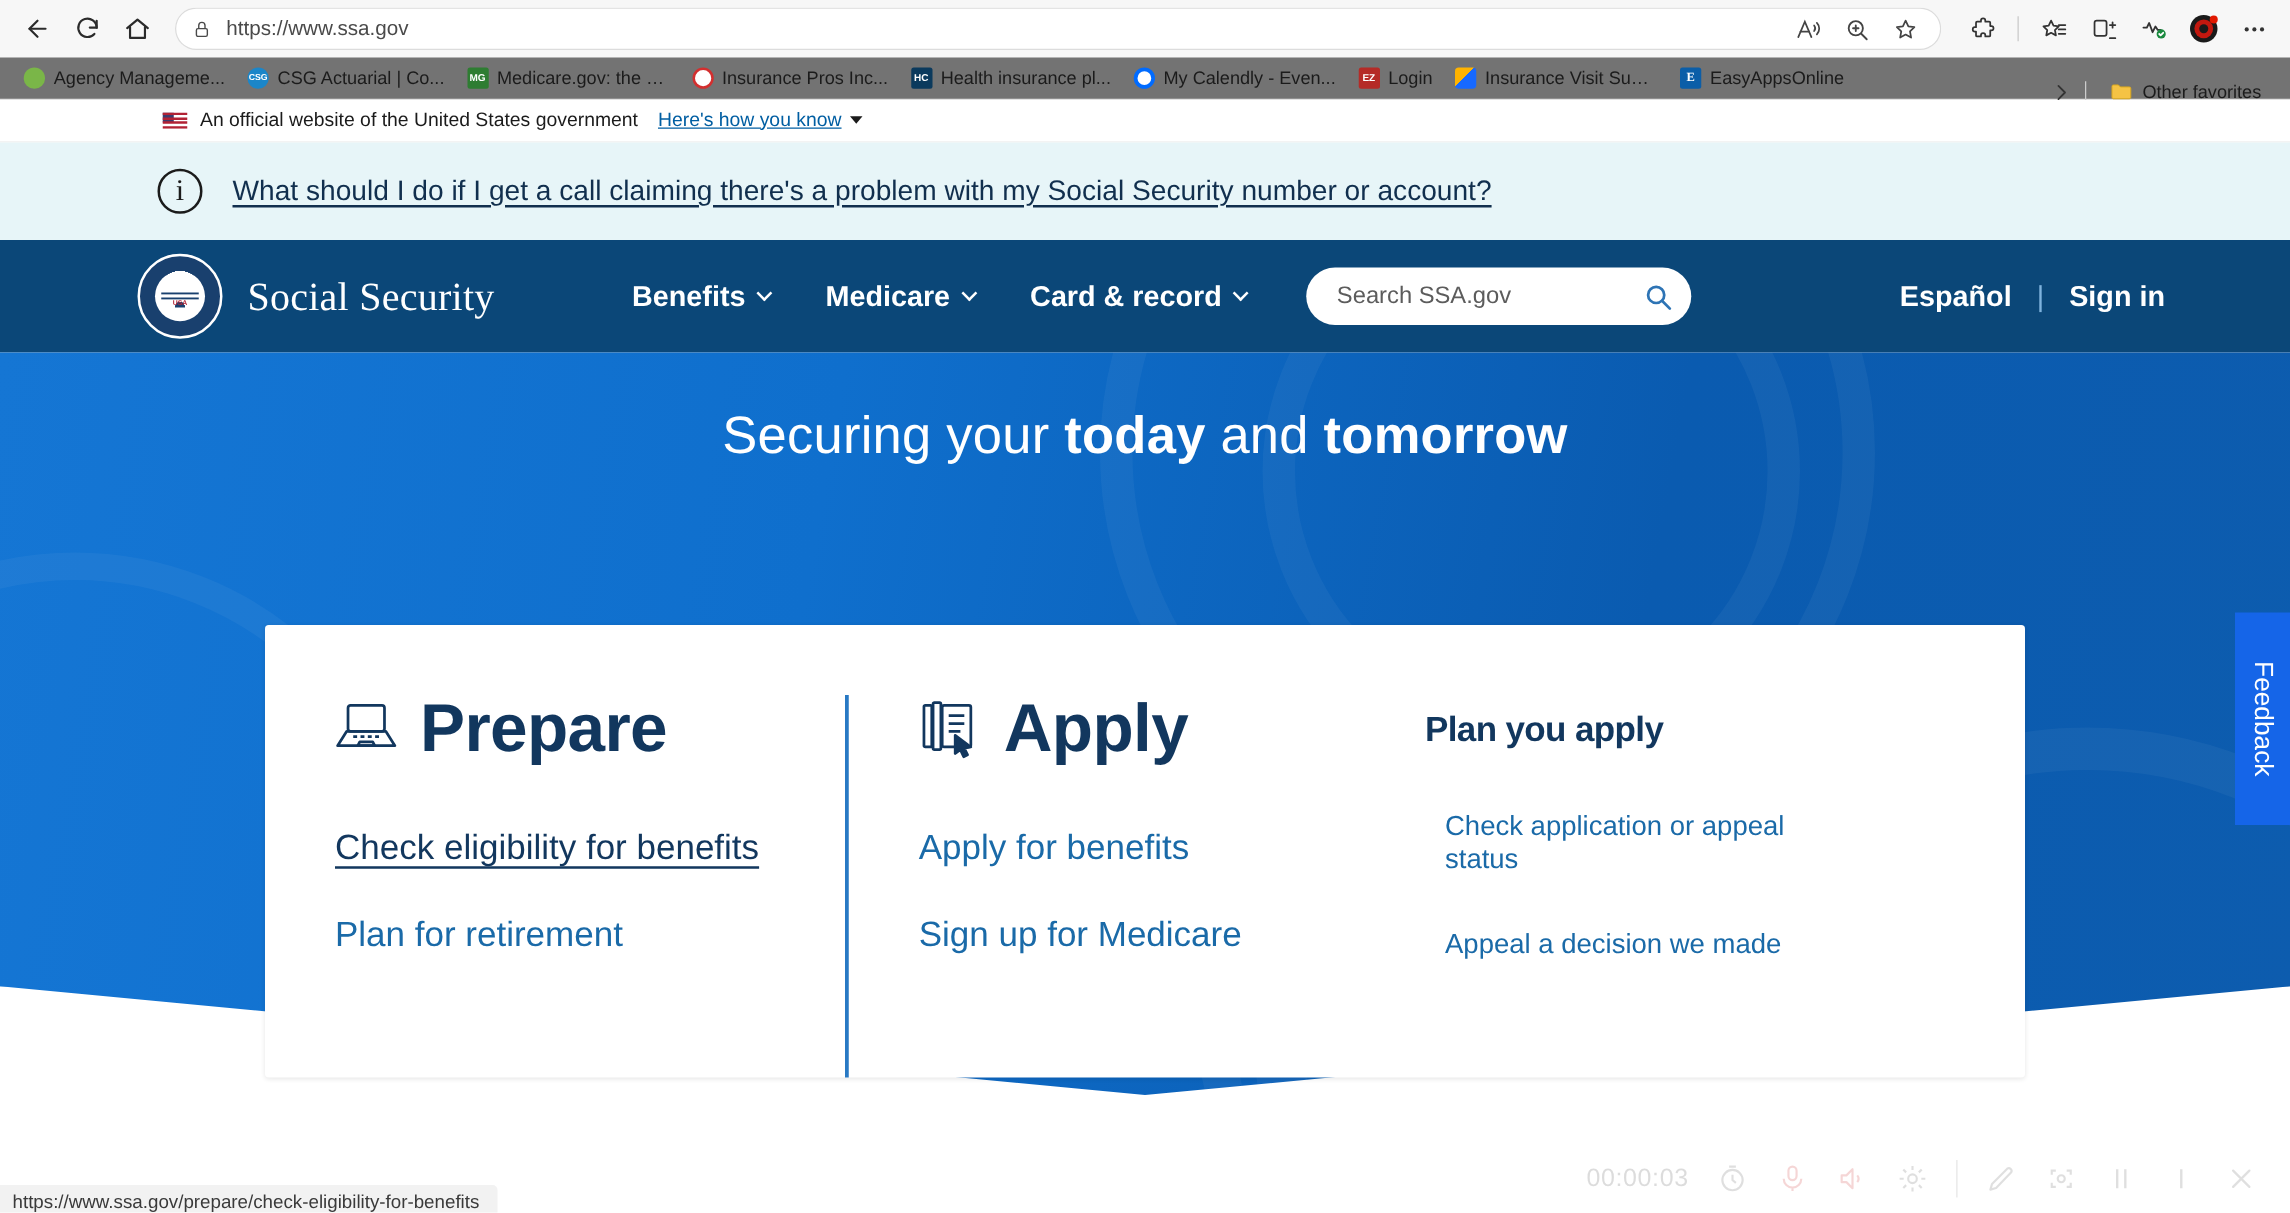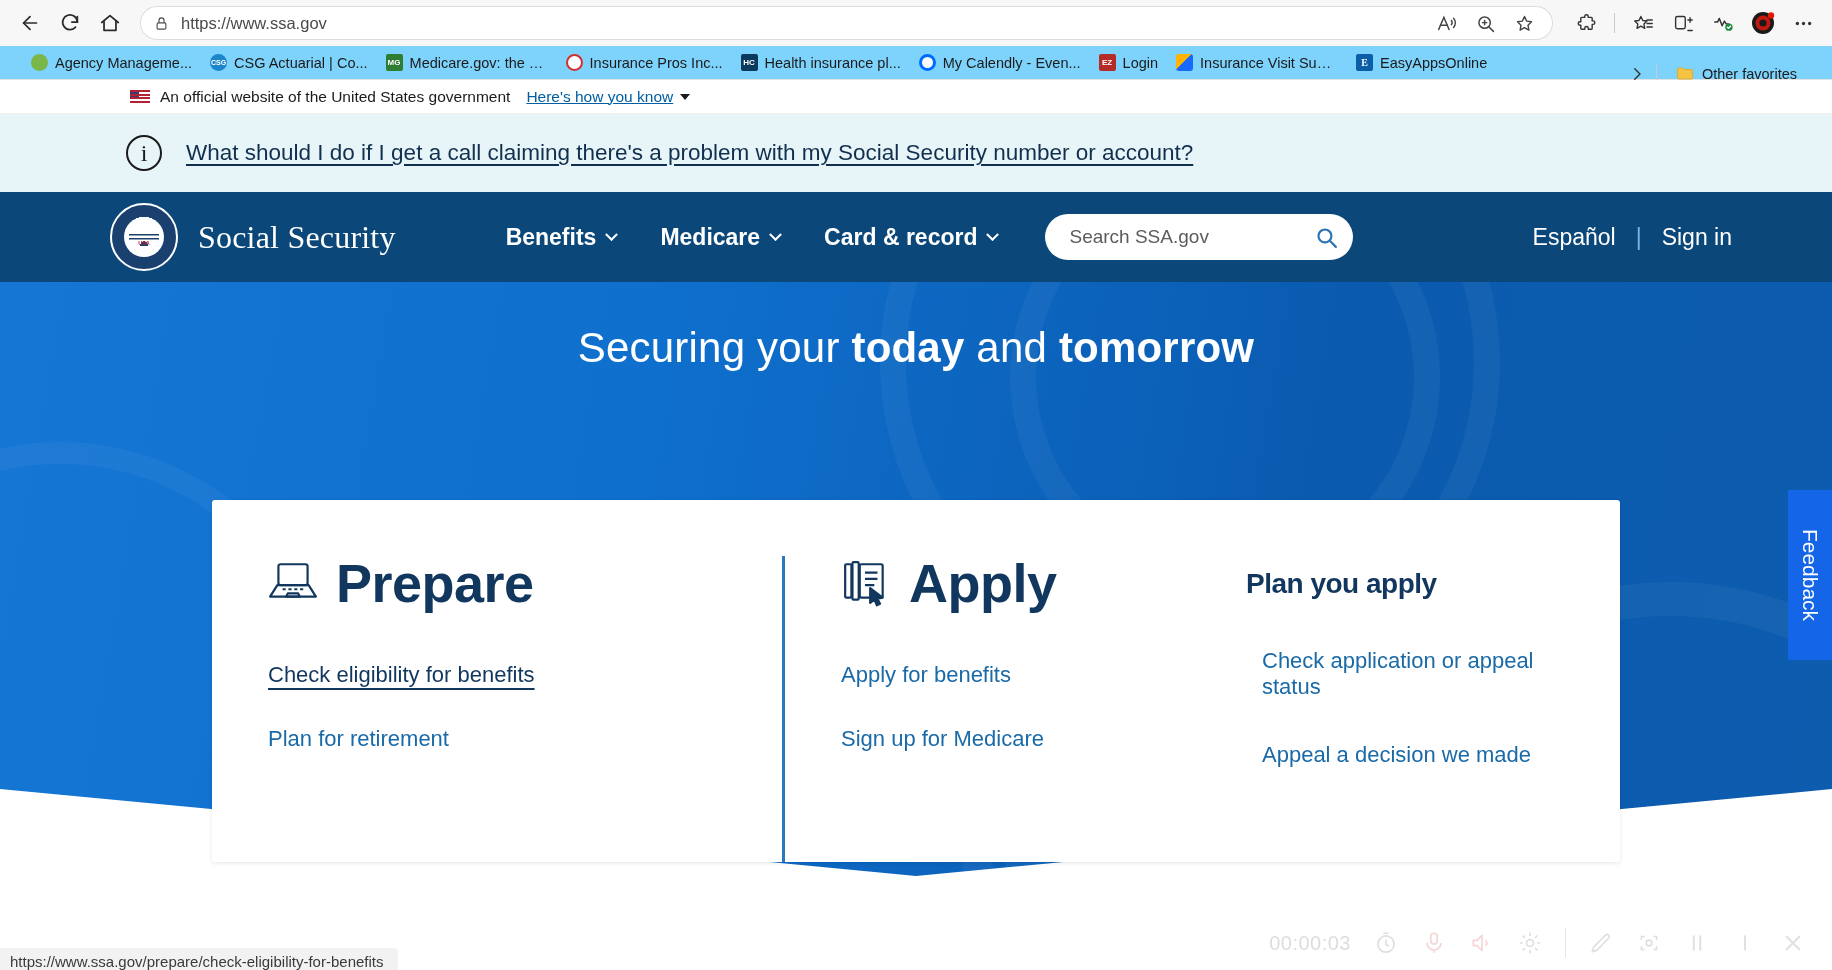--- a/index.html
+++ b/index.html
@@ -36,21 +36,21 @@
   .tb-icon {
     width: 34px; height: 34px; border-radius: 6px;
     display: flex; align-items: center; justify-content: center;
     color: #2b2b2b; flex: 0 0 auto;
   }
   .tb-sep { width: 1px; height: 20px; background: #c9c9c9; margin: 0 5px; }
 
   
   .bookmarks {
     height: 34px; display: flex; align-items: center;
-    padding: 0 22px; gap: 0; background: #7dd3fc;
+    padding: 0 10px; gap: 0; background: #737373;
     border-bottom: 1px solid #e2e2e2;
     position: relative;
   }
   .bm {
     display: flex; align-items: center; gap: 7px;
     padding: 3px 9px; border-radius: 5px; flex: 0 0 auto;
     max-width: 180px;
   }
   .bm-label {
     font-size: 14.5px; color: #1b1b1b; white-space: nowrap;
@@ -156,21 +156,21 @@
     border-radius: 23px; display: flex; align-items: center;
     padding: 0 20px 0 24px; flex: 0 0 auto;
   }
   .search-input {
     border: 0; outline: 0; flex: 1 1 auto; font-size: 19px;
     color: #5c5c5c; font-family: "Liberation Sans", sans-serif;
     background: transparent;
   }
   .search-input::placeholder { color: #5c5c5c; }
   .nav-right { display: flex; align-items: center; gap: 20px; margin-left: auto; flex: 0 0 auto; }
-  .nav-right a { color: #fff; font-size: 23px; font-weight: normal; white-space: nowrap; }
+  .nav-right a { color: #fff; font-size: 23px; font-weight: bold; white-space: nowrap; }
   .pipe { color: #7fb3dd; font-size: 23px; }
 
   
   .hero {
     position: relative; height: 594px; overflow: hidden;
     background: linear-gradient(100deg, #1576d4 0%, #0f6fcd 35%, #0a5bb0 70%, #0d5cae 100%);
   }
   .hero-deco { position: absolute; inset: 0; overflow: hidden; }
   .hero-deco .arc {
     position: absolute; border-radius: 50%;
@@ -189,31 +189,31 @@
   .hero-title b { font-weight: bold; }
 
   .card {
     position: absolute; z-index: 4;
     left: 212px; top: 218px; width: 1408px; height: 362px;
     background: #fff; border-radius: 3px;
     display: flex; padding: 56px 0 0 0;
     box-shadow: 0 1px 4px rgba(0,0,0,.10);
   }
   .col { padding: 0 56px; flex: 0 0 auto; }
-  .col-1 { width: 570px; }
+  .col-1 { width: 464px; }
   .col-2 { width: 408px; border-left: 3px solid #2879c4; }
   .col-3 { width: 460px; }
   .col-head { display: flex; align-items: center; gap: 18px; margin-bottom: 52px; }
   .col-head h2 {
     font-size: 54px; color: #12375e; letter-spacing: -.5px; line-height: 1;
   }
   .col-head.plain { margin-bottom: 50px; padding-top: 14px; }
   .col-head.plain h2 { font-size: 28px; }
   .col-link {
-    display: block; color: #1a6aa8; font-size: 22px;
+    display: block; color: #1a6aa8; font-size: 28px;
     margin-bottom: 38px; width: fit-content;
   }
   .col-link.hovered {
     color: #12375e; text-decoration: underline; text-underline-offset: 6px;
   }
   .col-3 .col-link { color: #1a6aa8; font-size: 22px; margin-bottom: 42px; margin-left: 16px; }
 
   .feedback-tab {
     position: absolute; right: 0; top: 410px; z-index: 6;
     width: 44px; height: 170px; background: #1565e8;

